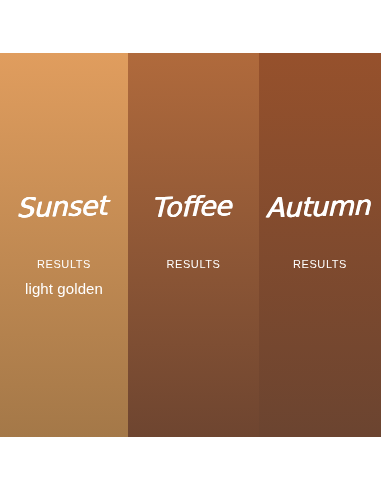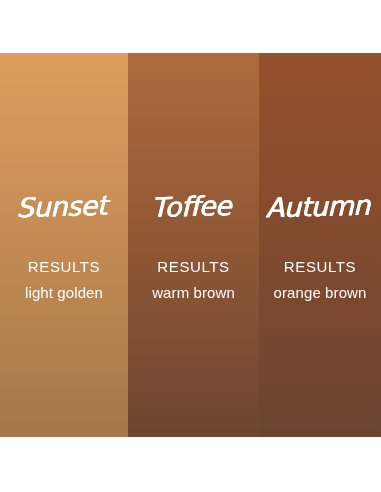--- a/index.html
+++ b/index.html
@@ -69,21 +69,21 @@
     letter-spacing: -0.5px;
     transform: skewX(-4deg) rotate(-1.5deg);
     white-space: nowrap;
     text-shadow: 0.4px 0 0 #ffffff, -0.4px 0 0 #ffffff;
   }
 
   .results-label {
     color: #ffffff;
     font-family: "Liberation Sans", sans-serif;
     font-weight: 400;
-    font-size: 15px;
+    font-size: 11px;
     letter-spacing: 0.6px;
     line-height: 1;
     margin-top: 39px;
     white-space: nowrap;
   }
 
   .results-value {
     color: #ffffff;
     font-family: "Liberation Sans", sans-serif;
     font-weight: 400;
@@ -107,26 +107,24 @@
         <div class="shade-name">Sunset</div>
         <div class="results-label">RESULTS</div>
         <div class="results-value">light golden</div>
       </div>
     </div>
 
     <div class="swatch-panel panel-toffee" style="background: linear-gradient(rgb(176, 106, 60) 0%, rgb(110, 69, 48) 100%);">
       <div class="panel-content">
         <div class="shade-name">Toffee</div>
         <div class="results-label">RESULTS</div>
-        <div class="results-value">warm brown</div>
       </div>
     </div>
 
     <div class="swatch-panel panel-autumn" style="background: linear-gradient(rgb(150, 81, 44) 0%, rgb(107, 68, 48) 100%);">
       <div class="panel-content">
         <div class="shade-name">Autumn</div>
         <div class="results-label">RESULTS</div>
-        <div class="results-value">orange brown</div>
       </div>
     </div>
 
   </div>
 </div>
 
 </body></html>

